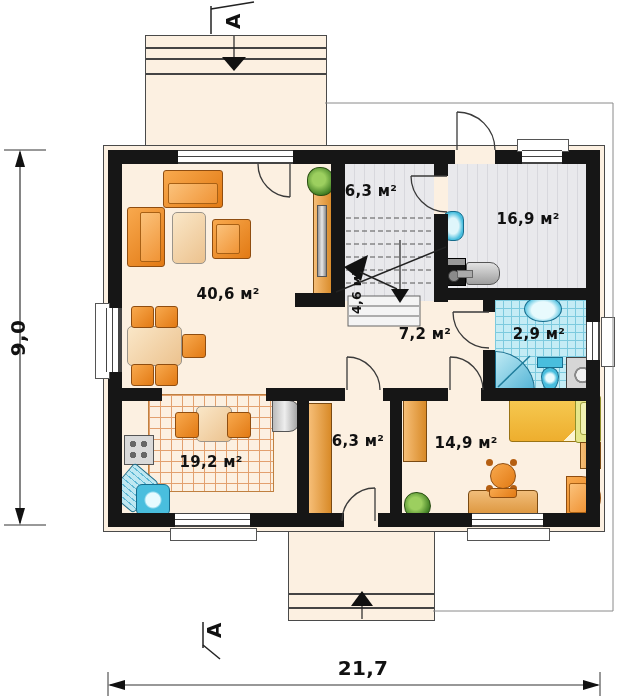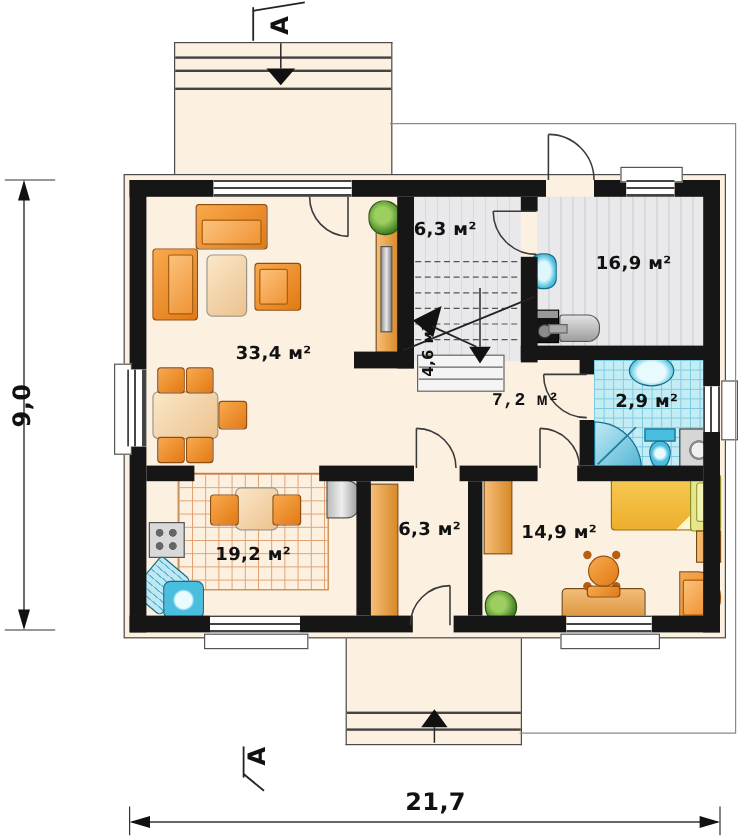--- a/index.html
+++ b/index.html
@@ -254,25 +254,25 @@
     </g>
 
     <g stroke="#222" stroke-width="1.5" fill="none">
       <line x1="211" y1="6" x2="211" y2="34"></line>
       <line x1="211" y1="9" x2="254" y2="2"></line>
       <line x1="203" y1="622" x2="203" y2="648"></line>
       <line x1="203" y1="645" x2="220" y2="659"></line>
     </g>
   </svg>
 
-  <span class="label" style="left:228px;top:294px;">33,4 м²</span>
+  <span class="label" style="left:228px;top:294px;">40,6 м²</span>
   <span class="label" style="left:371px;top:191px;">6,3 м²</span>
   <span class="label" style="left:528px;top:219px;">16,9 м²</span>
   <span class="label rot small" style="left:356px;top:292px;">4,6 м²</span>
-  <span class="label" style="left:438px;top:334px;font-family:Liberation Mono, monospace;">7,2 м²</span>
+  <span class="label" style="left:425px;top:334px;">7,2 м²</span>
   <span class="label" style="left:539px;top:334px;">2,9 м²</span>
   <span class="label" style="left:211px;top:462px;">19,2 м²</span>
   <span class="label" style="left:358px;top:441px;">6,3 м²</span>
   <span class="label" style="left:466px;top:443px;">14,9 м²</span>
 
   <span class="label dim rot" style="left:18px;top:338px;">9,0</span>
   <span class="label dim" style="left:363px;top:668px;">21,7</span>
 
   <span class="label dim rot" style="left:233px;top:21px;">A</span>
   <span class="label dim rot" style="left:214px;top:630px;">A</span>

